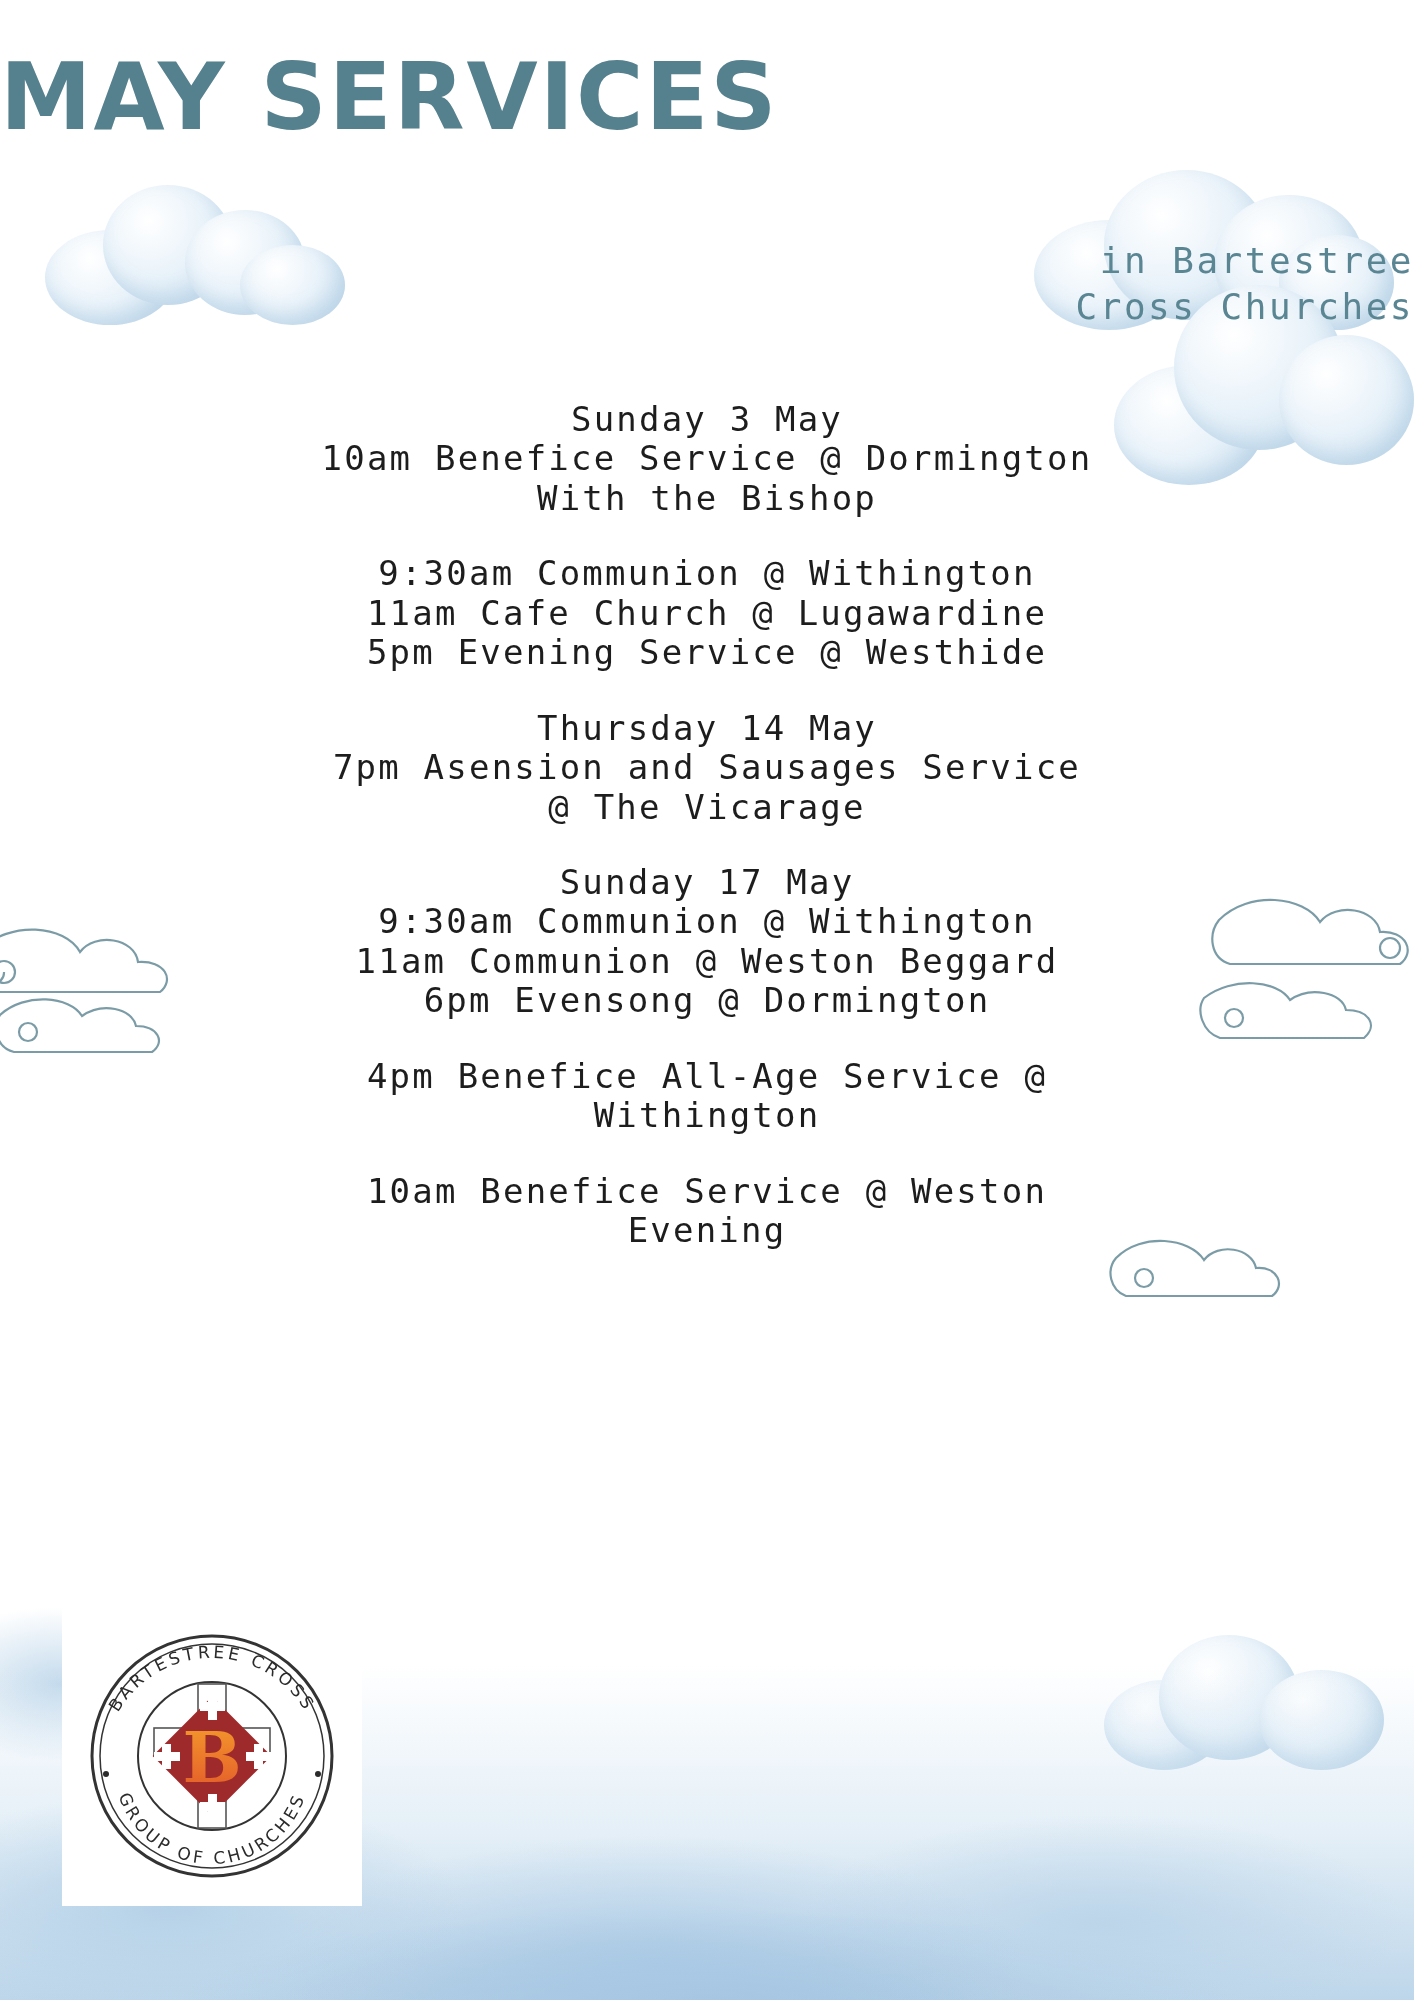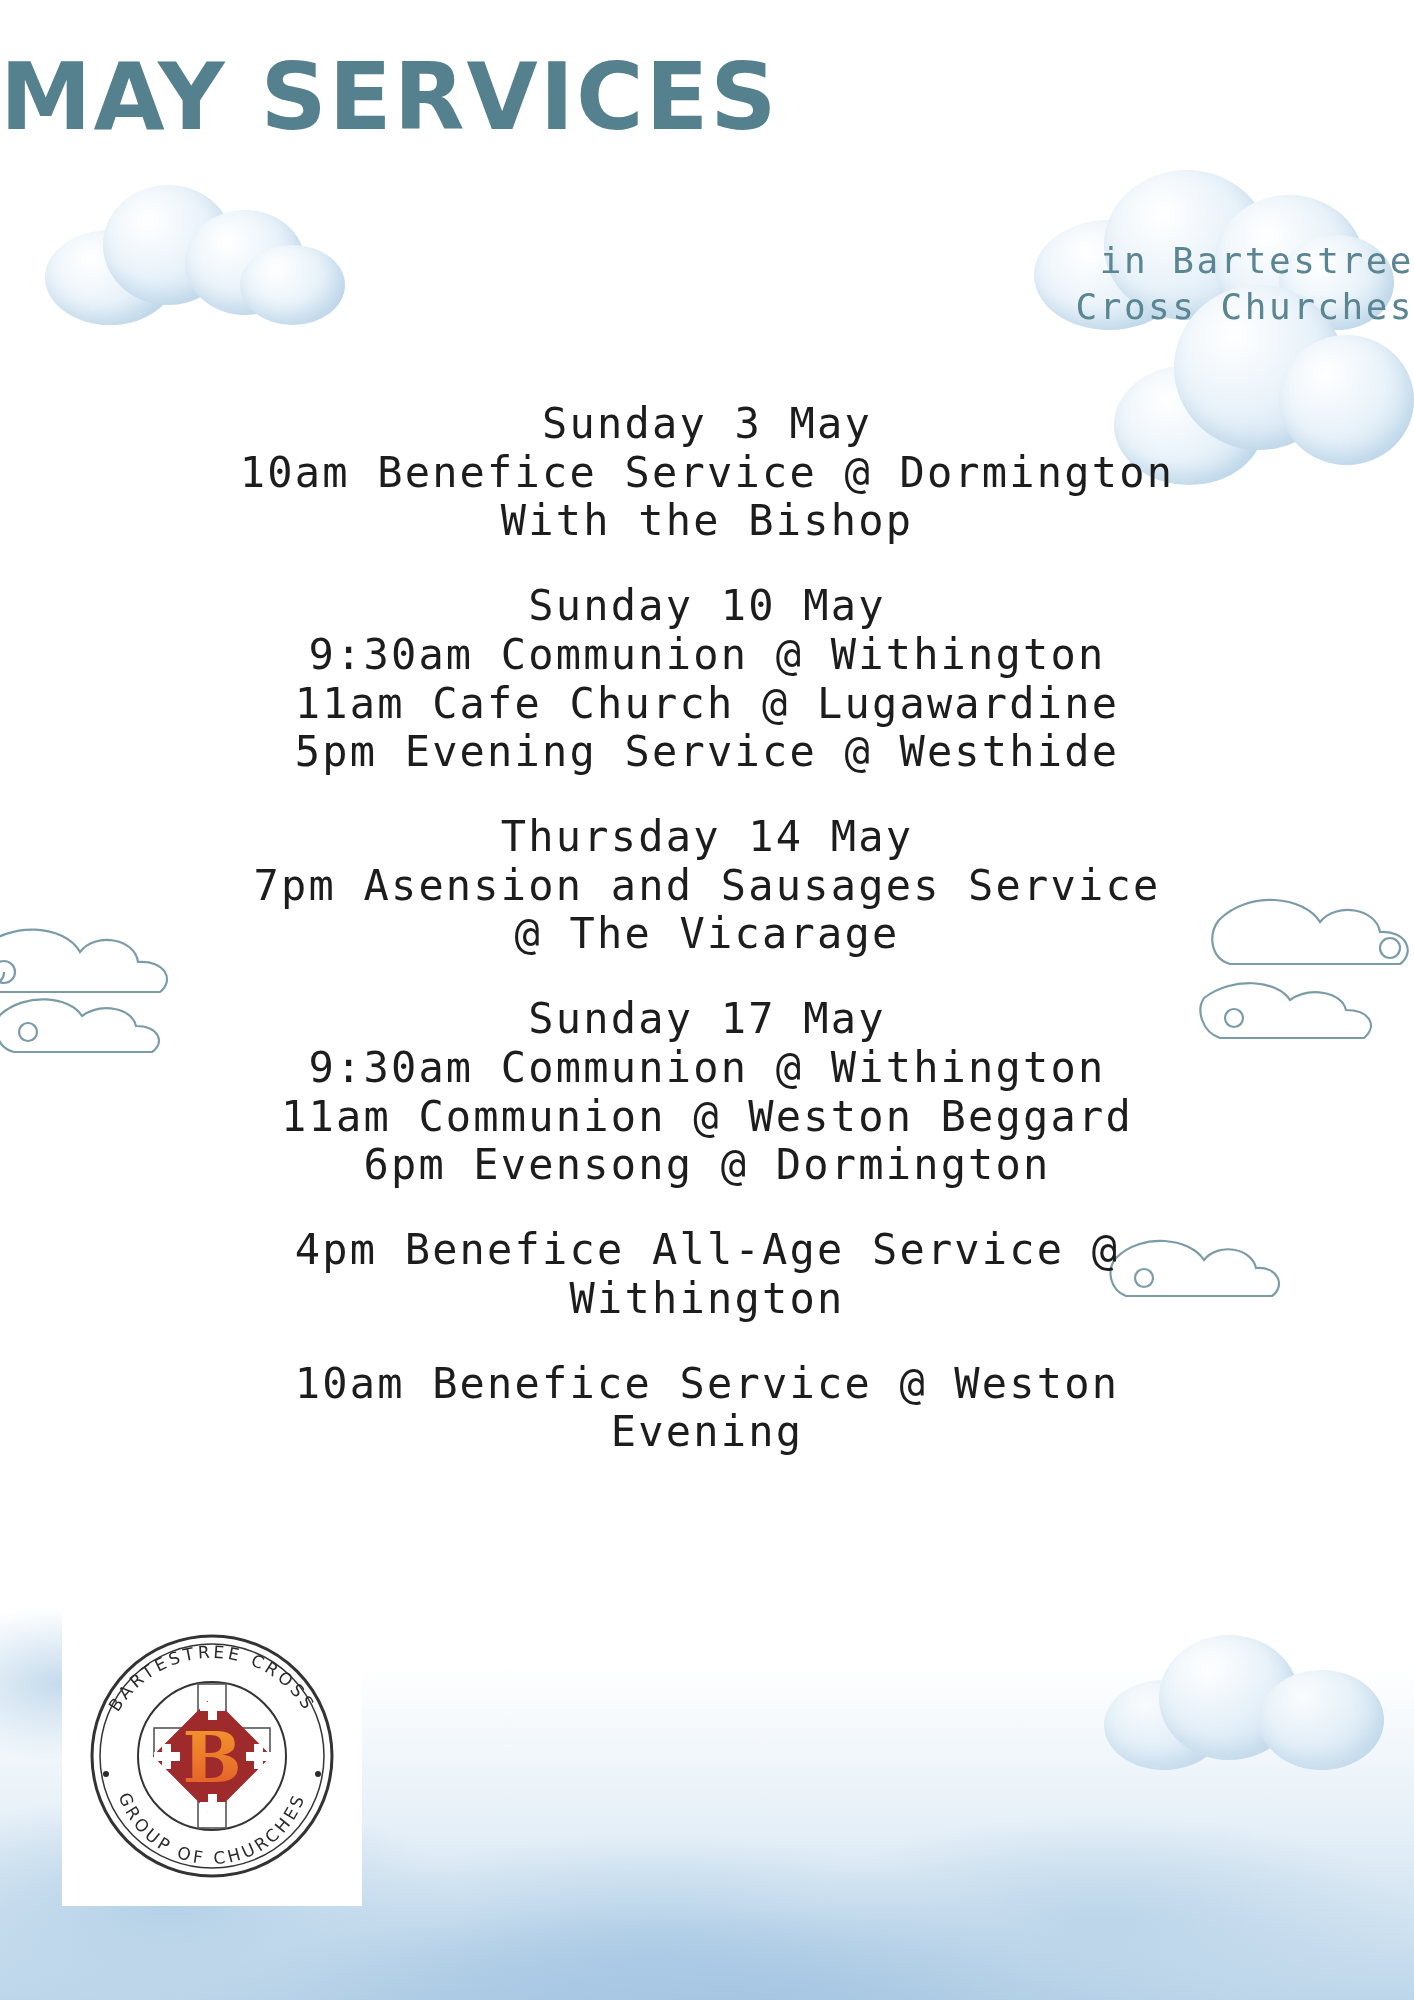--- a/index.html
+++ b/index.html
@@ -124,21 +124,21 @@
     width: 100%;
     text-align: center;
     color: #1d1d1d;
     font-family: "DejaVu Sans Mono", monospace;
   }
   .service-block {
     margin-bottom: 36px;
   }
   .service-date,
   .service-line {
-    font-size: 42px;
+    font-size: 34px;
     letter-spacing: 2.2px;
     line-height: 1.16;
     padding: 0 28px;
   }
 
   
   #logo {
     position: absolute;
     left: 62px;
     top: 1606px;
@@ -210,21 +210,20 @@
 
   <div class="services">
 
     <div class="service-block">
       <div class="service-date">Sunday 3 May</div>
       <div class="service-line">10am Benefice Service @ Dormington</div>
       <div class="service-line">With the Bishop</div>
     </div>
 
     <div class="service-block">
-      <div class="service-date">Sunday 10 May</div>
       <div class="service-line">9:30am Communion @ Withington</div>
       <div class="service-line">11am Cafe Church @ Lugawardine</div>
       <div class="service-line">5pm Evening Service @ Westhide</div>
     </div>
 
     <div class="service-block">
       <div class="service-date">Thursday 14 May</div>
       <div class="service-line">7pm Asension and Sausages Service</div>
       <div class="service-line">@ The Vicarage</div>
     </div>

